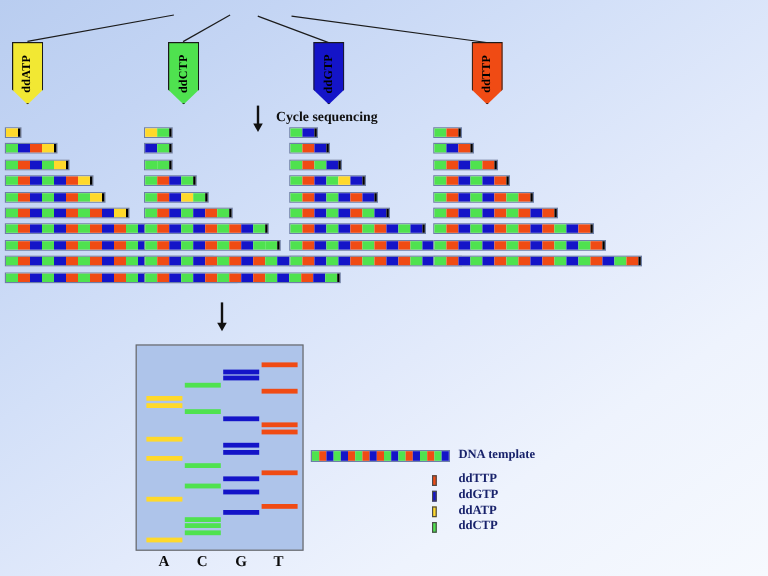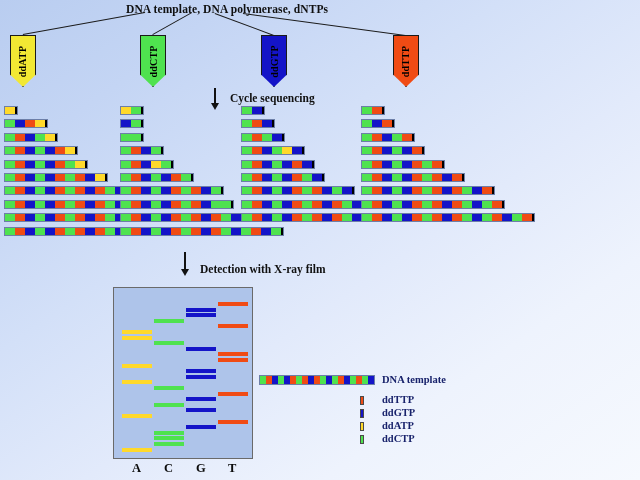--- a/index.html
+++ b/index.html
@@ -108,21 +108,20 @@
     display: flex;
     border: 1px solid #6d7fa8;
   }
   .tmpl-strip > i { display: block; height: 100%; }
 </style>
 </head>
 <body>
 
 <div class="stage">
 
-  <div class="abs hdr-title" style="left:126px; top:3px;">DNA template, DNA polymerase, dNTPs</div>
 
   <div id="connectors">
       <div class="conn" style="left: 145px; top: 13px; width: 123.968px; transform: rotate(169.778deg);"></div>
       <div class="conn" style="left: 192px; top: 13px; width: 44.7772px; transform: rotate(150.573deg);"></div>
       <div class="conn" style="left: 215px; top: 13px; width: 62.9682px; transform: rotate(20.4495deg);"></div>
       <div class="conn" style="left: 243px; top: 13px; width: 164.478px; transform: rotate(7.68672deg);"></div>
     </div>
 
   <div id="pennants">
       <div class="pennant" style="left: 10px; top: 35px; background: rgb(242, 232, 51);">
@@ -570,21 +569,20 @@
         <i style="background: rgb(240, 75, 20); width: 10px;"></i>
         <i style="background: rgb(20, 20, 200); width: 10px;"></i>
         <i style="background: rgb(79, 226, 79); width: 10px;"></i>
         <i style="background: rgb(240, 75, 20); width: 10px;"></i>
         <i style="background: rgb(0, 0, 0); width: 2px;"></i>
       </div>
     </div>
 
   <div class="arrow-shaft" style="left:184px; top:252px; height:18px;"></div>
   <div class="arrow-head" style="left:181px; top:269px;"></div>
-  <div class="abs step-label" style="left:200px; top:263px;">Detection with X-ray film</div>
 
   <div class="gel" style="left:113px; top:287px; width:140px; height:172px;">
     <div id="gel-bands">
         <div class="band" style="left: 104px; top: 14px; width: 30px; background: rgb(240, 75, 20);"></div>
         <div class="band" style="left: 72px; top: 19.6px; width: 30px; background: rgb(20, 20, 200);"></div>
         <div class="band" style="left: 72px; top: 25.2px; width: 30px; background: rgb(20, 20, 200);"></div>
         <div class="band" style="left: 40px; top: 30.8px; width: 30px; background: rgb(79, 226, 79);"></div>
         <div class="band" style="left: 104px; top: 36.4px; width: 30px; background: rgb(240, 75, 20);"></div>
         <div class="band" style="left: 8px; top: 42px; width: 30px; background: rgb(255, 217, 43);"></div>
         <div class="band" style="left: 8px; top: 47.6px; width: 30px; background: rgb(255, 217, 43);"></div>

